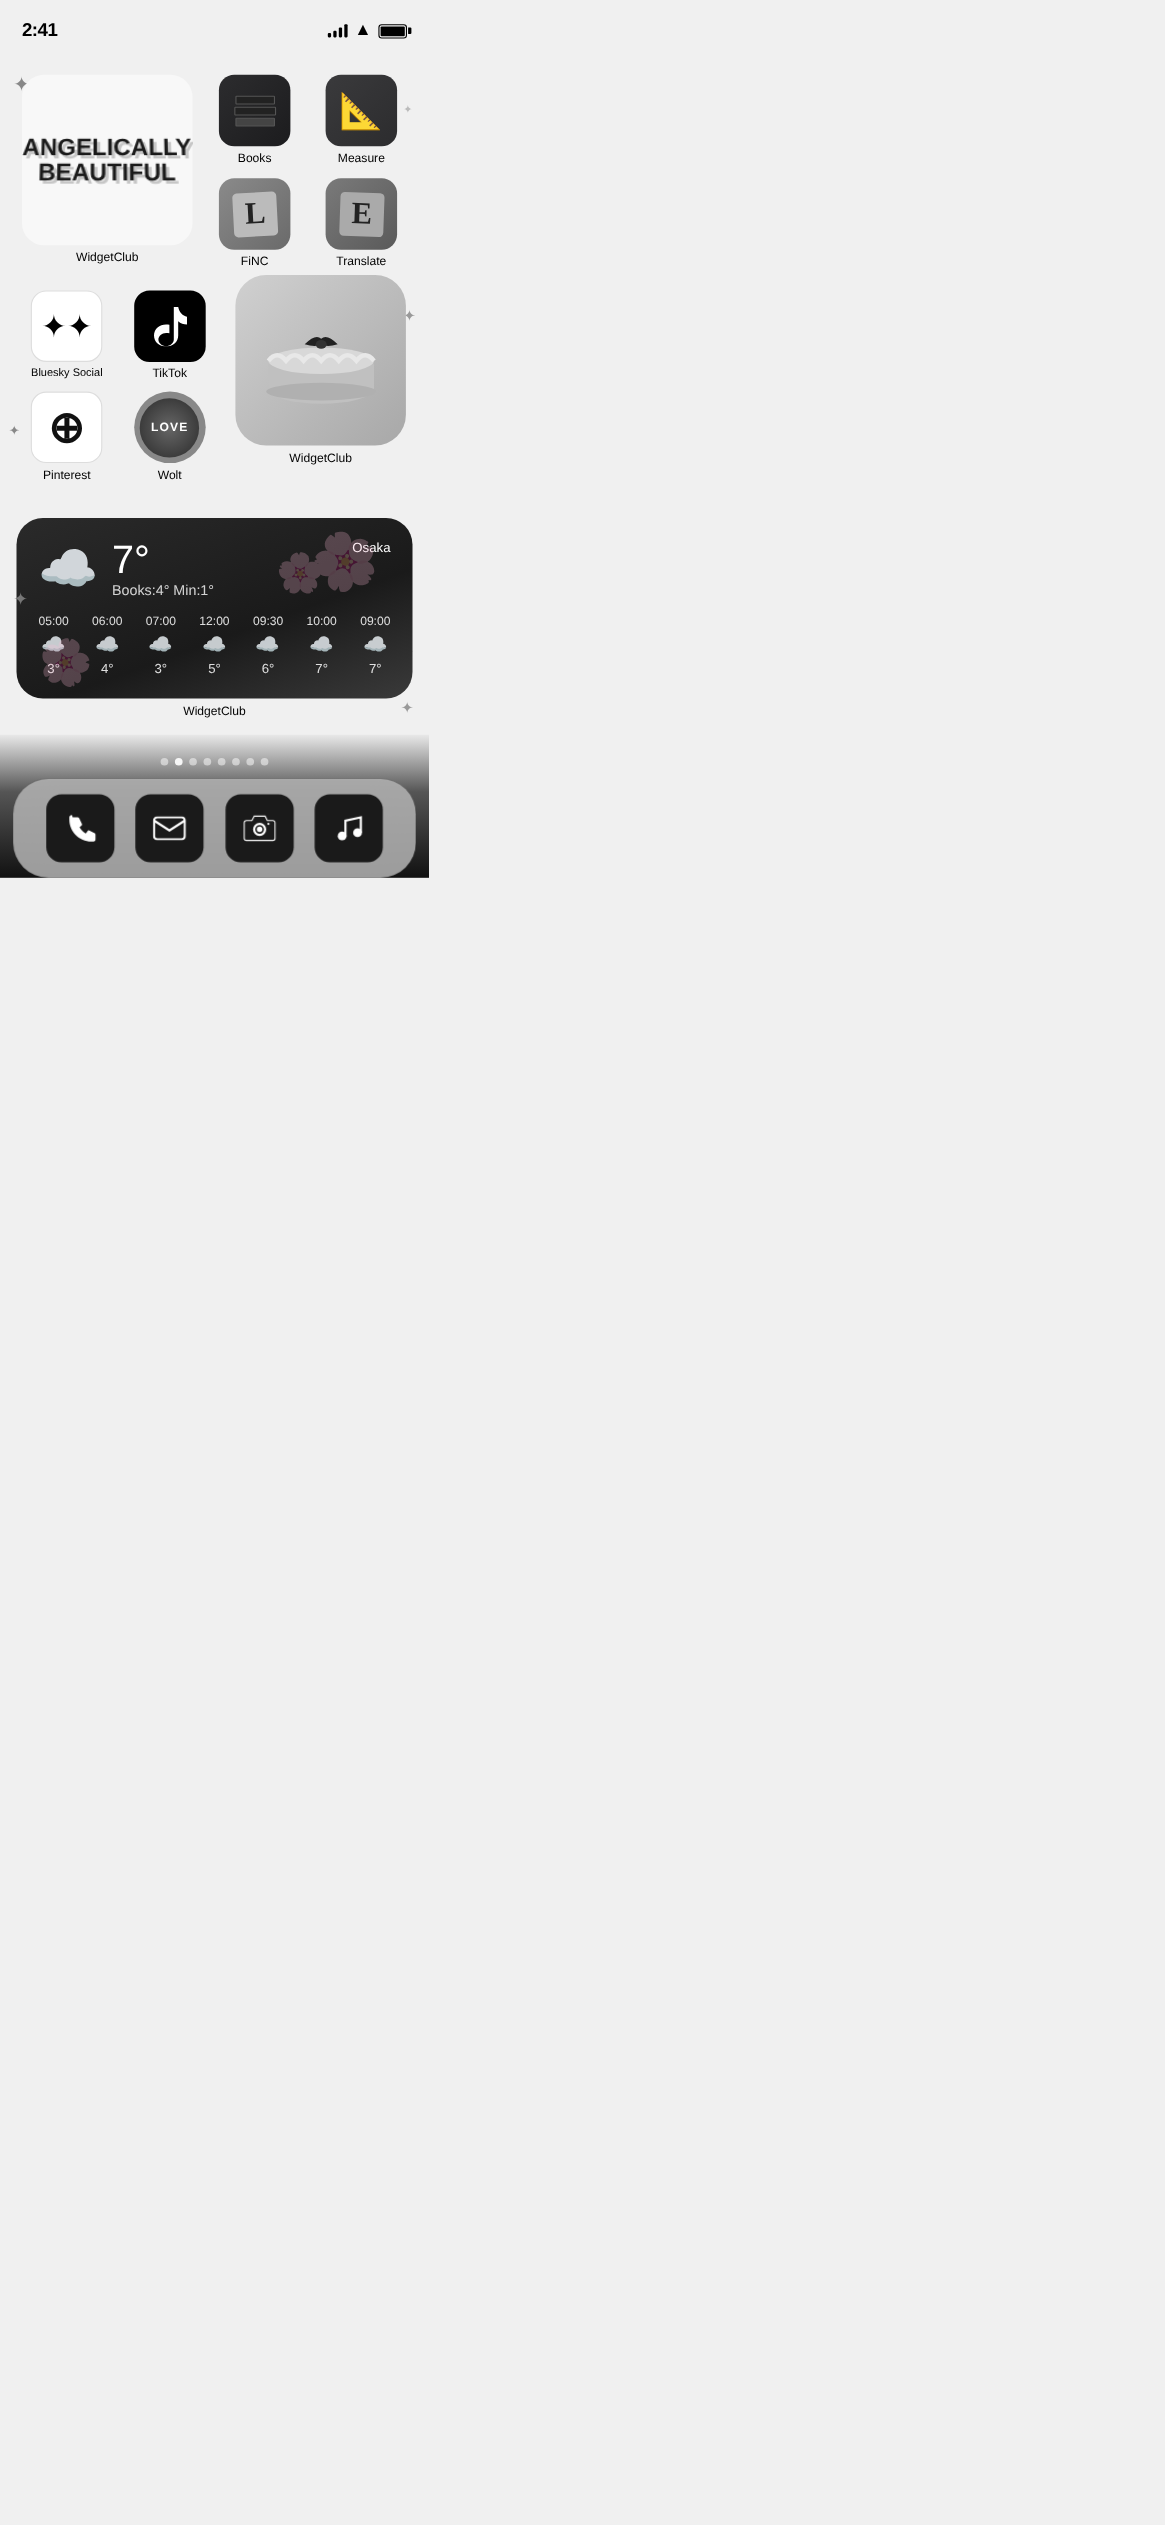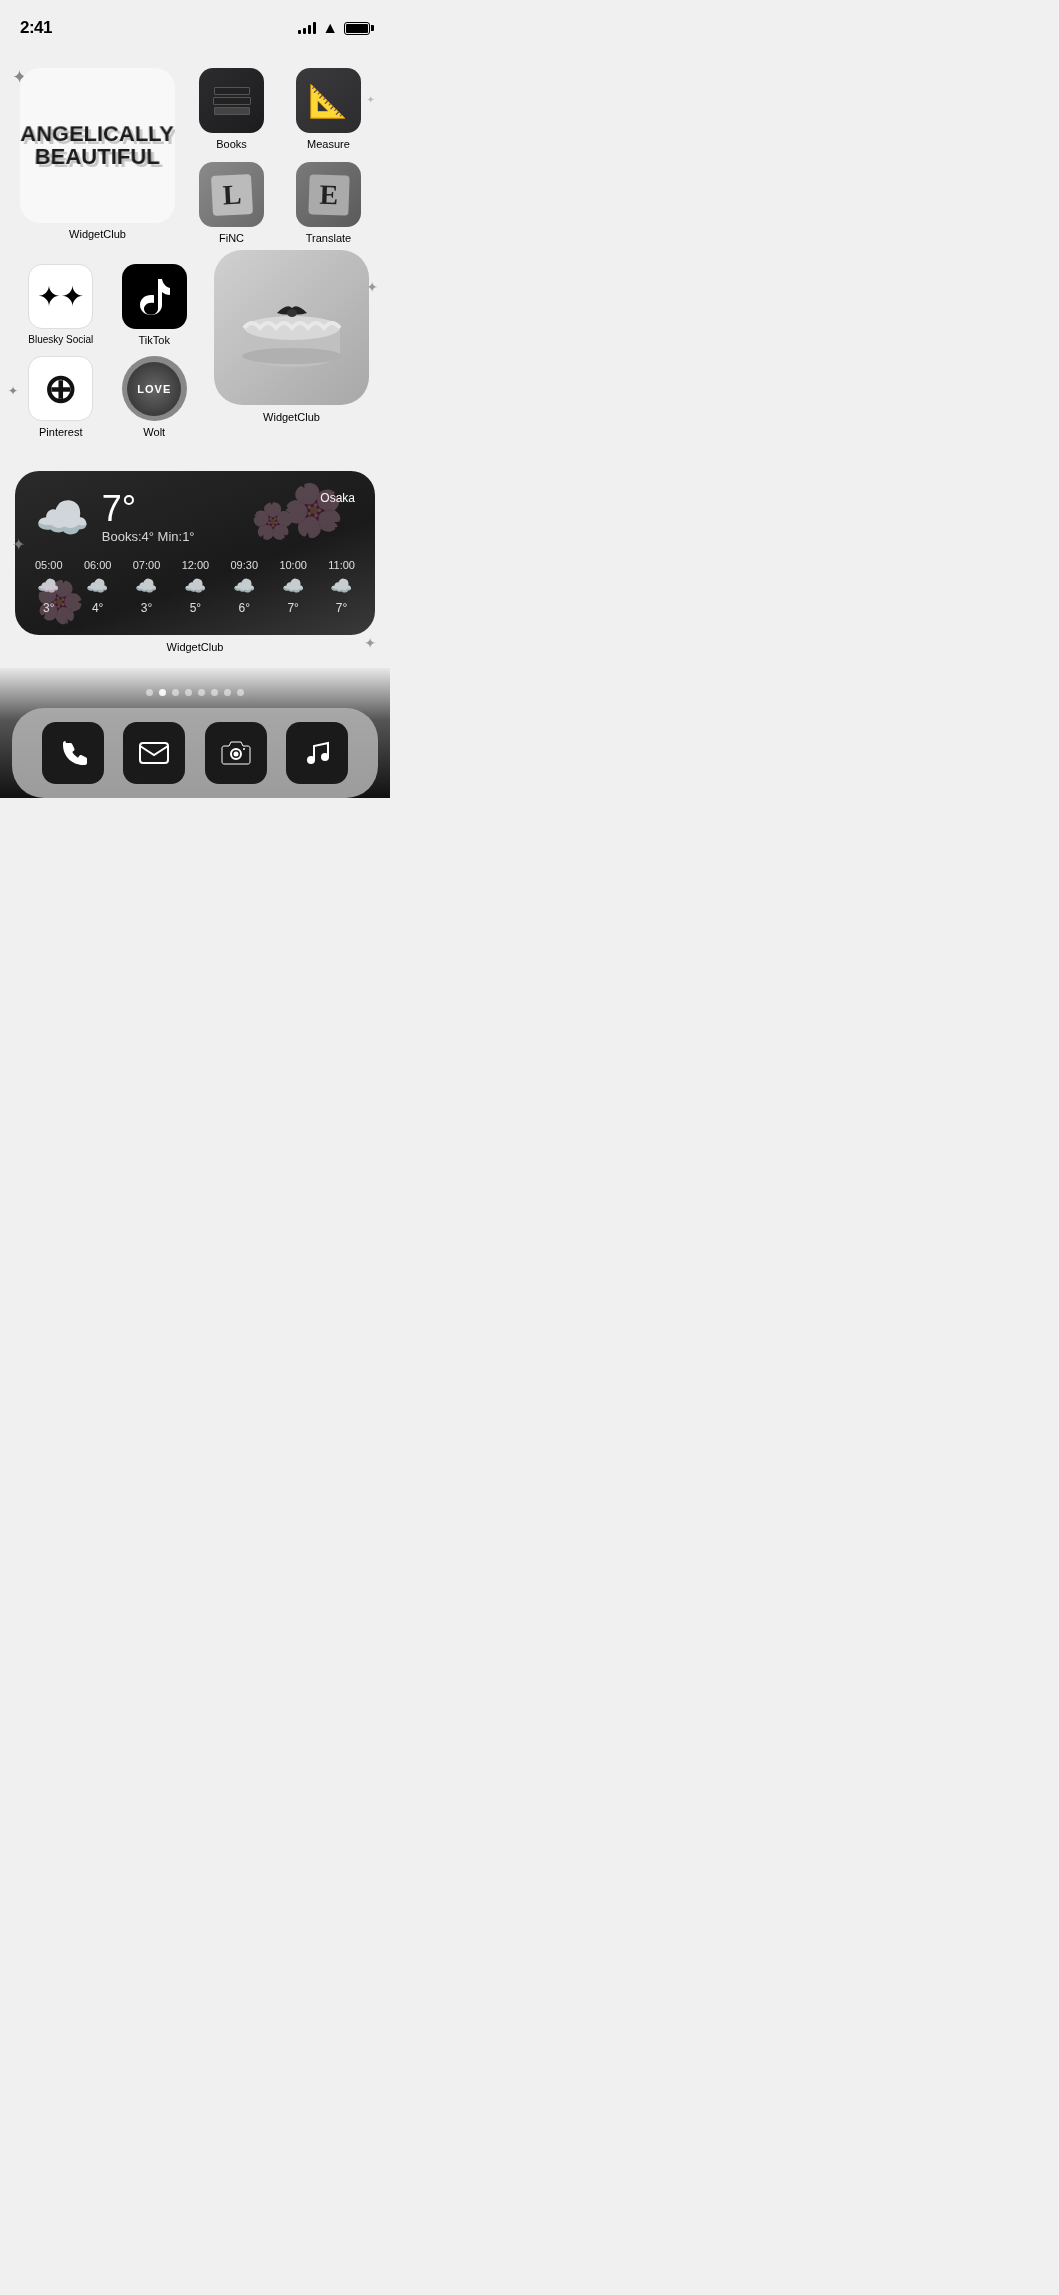--- a/index.html
+++ b/index.html
@@ -553,21 +553,21 @@
             <span class="hour-time">09:30</span>
             <span class="hour-icon">☁️</span>
             <span class="hour-temp">6°</span>
           </div>
           <div class="weather-hour">
             <span class="hour-time">10:00</span>
             <span class="hour-icon">☁️</span>
             <span class="hour-temp">7°</span>
           </div>
           <div class="weather-hour">
-            <span class="hour-time">11:00</span>
+            <span class="hour-time">09:00</span>
             <span class="hour-icon">☁️</span>
             <span class="hour-temp">7°</span>
           </div>
         </div>
       </div>
 
       <span style="position:absolute;left:12px;font-size:16px;color:#777;margin-top:-100px;">✦</span>
       <span style="position:absolute;right:14px;font-size:14px;color:#999;">✦</span>
 
       <div class="weather-widget-label">WidgetClub</div>

